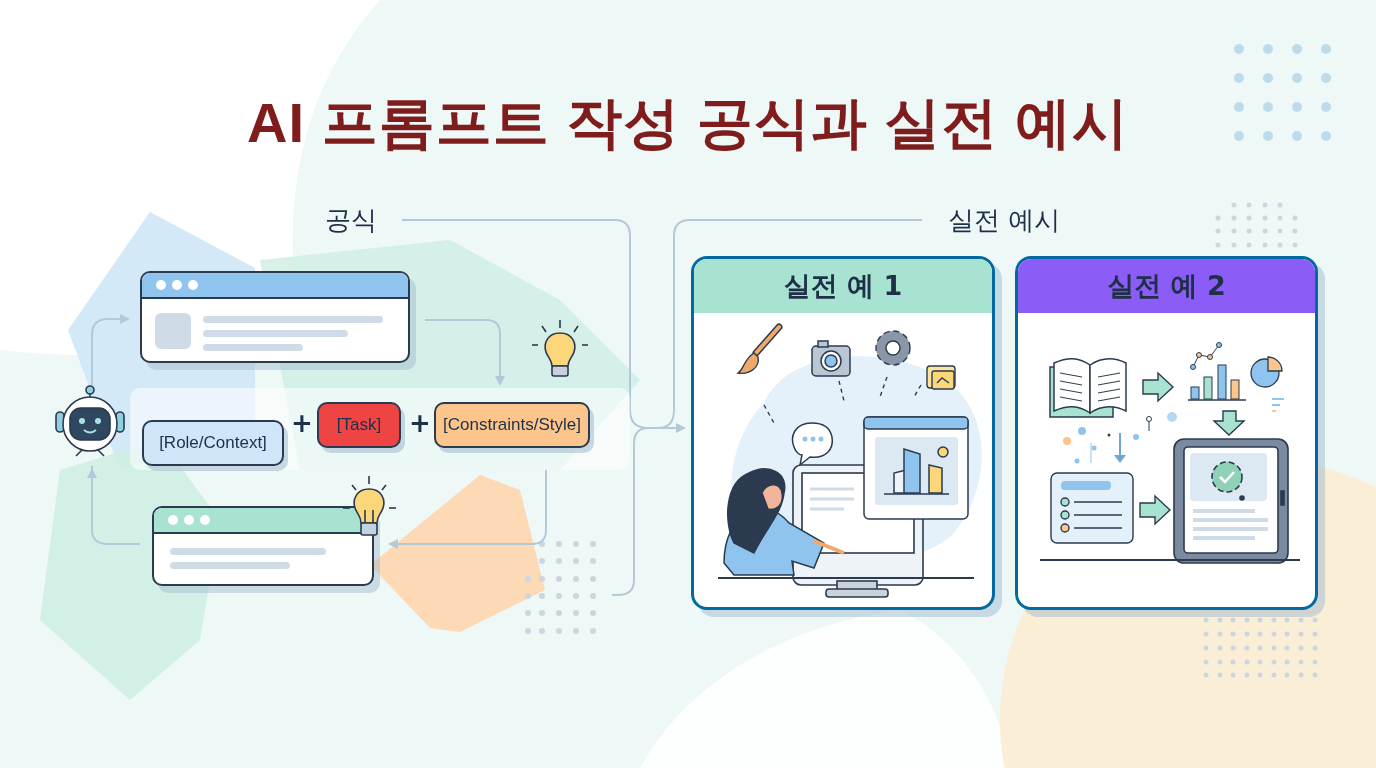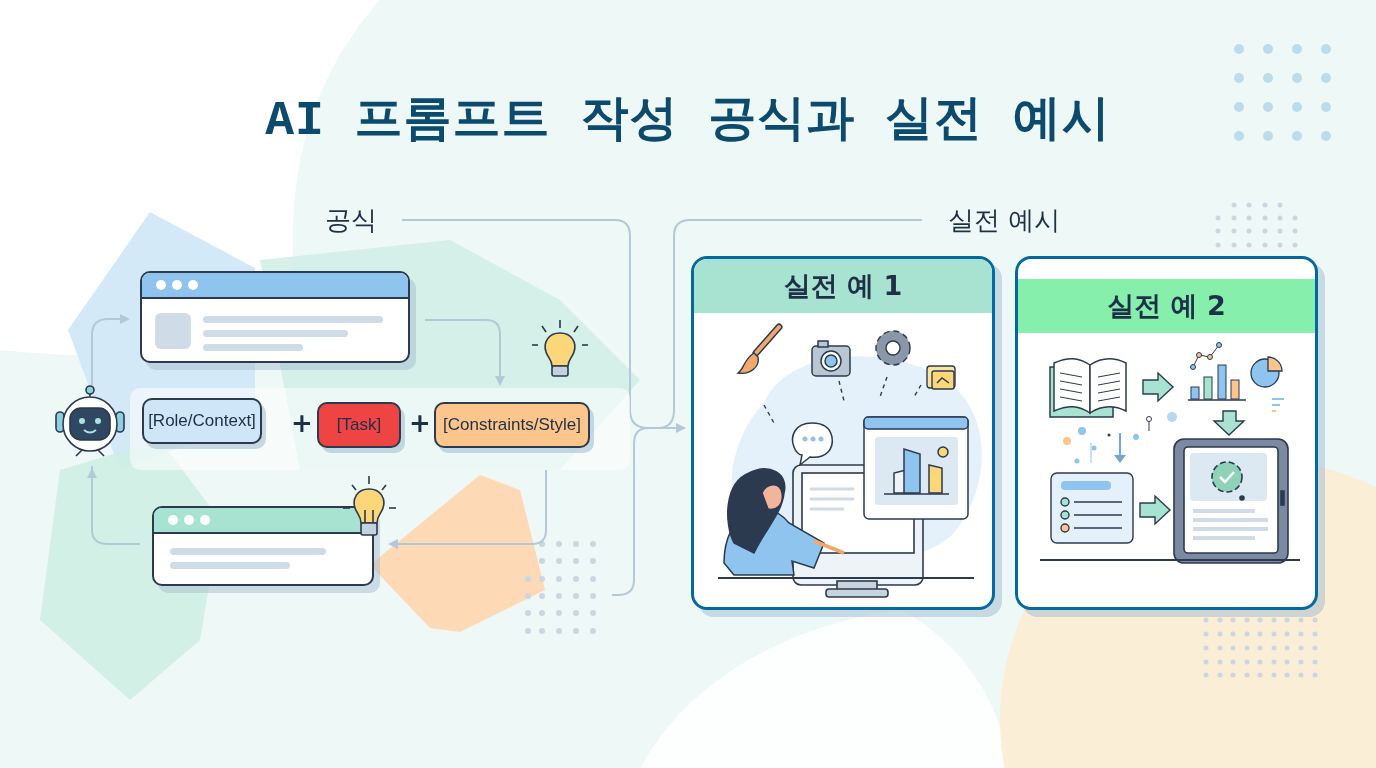--- a/index.html
+++ b/index.html
@@ -6,23 +6,23 @@
   html, body { width: 1376px; height: 768px; overflow: hidden; }
   body {
     position: relative;
     background: #eef8f7;
     font-family: "DejaVu Sans", "Liberation Sans", sans-serif;
     color: #1e2f48;
   }
   .bg-layer { position: absolute; inset: 0; overflow: hidden; }
   .title {
     position: absolute; left: 0; right: 0; top: 86px;
-    text-align: center; font-size: 48px; font-weight: 900;
-    color: #0c4a6e; letter-spacing: 1px;
-    font-family: Liberation Mono, monospace;
+    text-align: center; font-size: 56px; font-weight: 900;
+    color: #7f1d1d; letter-spacing: 1px;
+    font-family: Liberation Sans, sans-serif;
   }
   .section-label {
     position: absolute; font-size: 26px; font-weight: 400; color: #1e2f48;
   }
   .win {
     position: absolute; background: #fff; border: 2px solid #2b3a4f;
     border-radius: 10px; overflow: hidden;
     box-shadow: 6px 7px 0 rgba(160,185,205,0.45);
   }
   .win .bar { height: 26px; border-bottom: 2px solid #2b3a4f; position: relative; }
@@ -279,21 +279,21 @@
     <circle cx="90" cy="424" r="27" fill="#ffffff"></circle>
     <rect x="70" y="408" width="40" height="32" rx="11" fill="#2f4760"></rect>
     <line x1="82" y1="450" x2="76" y2="456"></line>
     <line x1="98" y1="450" x2="104" y2="456"></line>
   </g>
   <circle cx="82" cy="421" r="3" fill="#a8e3e0"></circle>
   <circle cx="98" cy="421" r="3" fill="#a8e3e0"></circle>
   <path d="M84 430 Q90 435 96 430" stroke="#a8e3e0" stroke-width="2" fill="none"></path>
 </svg>
 
-<div class="chip" style="left:142px; top:398px; width:120px; background:#cfe6f8;">[Role/Context]</div>
+<div class="chip" style="left:142px; top:420px; width:142px; background:#cfe6f8;">[Role/Context]</div>
 <div class="plus" style="left:291px; top:408px;">+</div>
 <div class="chip" style="left:317px; top:402px; width:84px; background:#ef4444;">[Task]</div>
 <div class="plus" style="left:409px; top:408px;">+</div>
 <div class="chip" style="left:434px; top:402px; width:156px; background:#fbc58c;">[Constraints/Style]</div>
 
 <div class="card" style="left:691px; width:304px;">
   <div class="head" style="background:#a8e3d1;">실전 예 1</div>
   <svg class="illus" width="304" height="300">
     <path d="M70 90 C90 40 180 30 240 60 C300 90 300 170 260 220 C220 260 110 260 60 220 C20 190 40 120 70 90 Z" fill="#e4f1fb"></path>
 
@@ -361,21 +361,21 @@
       <path d="M30 250 C30 200 70 180 95 210 L130 230 L120 255 L98 248 L100 262 L40 262 Z" fill="#8ec4ee"></path>
       <path d="M40 230 C30 210 30 170 55 160 C75 150 95 160 90 180 C88 200 72 215 60 240 Z" fill="#2b3a4f"></path>
       <path d="M68 180 C72 170 86 168 88 180 C90 192 82 198 74 196 Z" fill="#f0b59a"></path>
       <line x1="120" y1="228" x2="150" y2="240" stroke-width="4" stroke="#f0a96b"></line>
     </g>
     <line x1="24" y1="265" x2="280" y2="265" stroke="#2b3a4f" stroke-width="1.8"></line>
   </svg>
 </div>
 
 <div class="card" style="left:1015px; width:303px;">
-  <div class="head" style="background:#86efac;margin-top:20px;">실전 예 2</div>
+  <div class="head" style="background:#8b5cf6;">실전 예 2</div>
   <svg class="illus" width="303" height="300">
 
     <g stroke="#2b3a4f" stroke-width="1.5">
       <path d="M32 54 L32 104 L95 104 L95 54 Z" fill="#a8e3d1"></path>
       <path d="M36 50 C50 44 60 44 72 52 V100 C60 92 50 92 36 98 Z" fill="#ffffff"></path>
       <path d="M72 52 C84 44 96 44 108 50 V98 C96 92 84 92 72 100 Z" fill="#ffffff"></path>
       <g stroke-width="1">
         <line x1="42" y1="60" x2="64" y2="64"></line>
           <line x1="42" y1="68" x2="64" y2="72"></line>
           <line x1="42" y1="76" x2="64" y2="80"></line>

